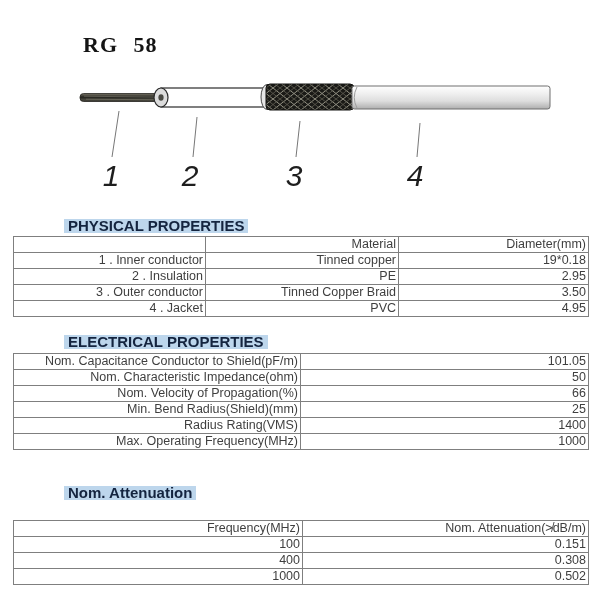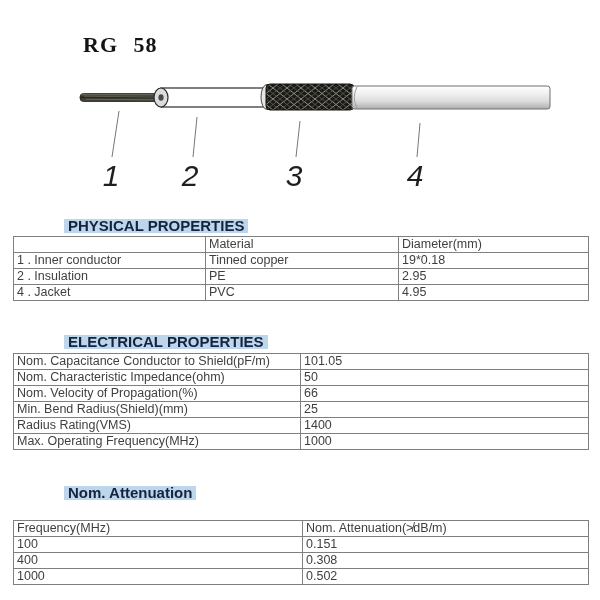--- a/index.html
+++ b/index.html
@@ -11,21 +11,21 @@
   .page-title{position:absolute;left:83px;top:34px;font-family:"Liberation Serif",serif;
        font-weight:bold;font-size:22px;line-height:1;color:#141414;
        word-spacing:9px;letter-spacing:1px;}
   .diagram{position:absolute;left:0;top:0;width:600px;height:200px;}
   .sec-heading{position:absolute;left:16px;display:inline-block;
        background:var(--hl);color:var(--head-text);
        font-size:15px;font-weight:bold;line-height:14px;padding:0 4px;margin-left:48px;}
   .spec-table{position:absolute;left:13px;width:575px;border-collapse:collapse;
        table-layout:fixed;font-size:12.5px;color:var(--cell-text);}
   .spec-table th,.spec-table td{border:1px solid var(--border);height:15px;
-       padding:0 2px 0 3px;font-weight:normal;text-align:left;vertical-align:middle;
+       padding:0 2px 0 3px;font-weight:normal;text-align:right;vertical-align:middle;
        white-space:nowrap;overflow:hidden;line-height:15px;margin-top:24px;}
   #physical-table{top:236px;}
   #electrical-table{top:353px;padding-left:43px;}
   #attenuation-table{top:520px;}
   #physical-heading{top:219px;}
   #electrical-heading{top:335px;}
   #attenuation-heading{top:486px;}
 </style>
 </head>
 <body>
@@ -108,20 +108,25 @@
         <td>1 . Inner conductor</td>
         <td>Tinned copper</td>
         <td>19*0.18</td>
       </tr>
       <tr>
         <td>2 . Insulation</td>
         <td>PE</td>
         <td>2.95</td>
       </tr>
       <tr>
+        <td>3 . Outer conductor</td>
+        <td>Tinned Copper Braid</td>
+        <td>3.50</td>
+      </tr>
+      <tr>
         <td>4 . Jacket</td>
         <td>PVC</td>
         <td>4.95</td>
       </tr>
     </tbody>
 </table>
 
 <div class="sec-heading" id="electrical-heading">ELECTRICAL PROPERTIES</div>
 <table class="spec-table" id="electrical-table">
   <colgroup>

